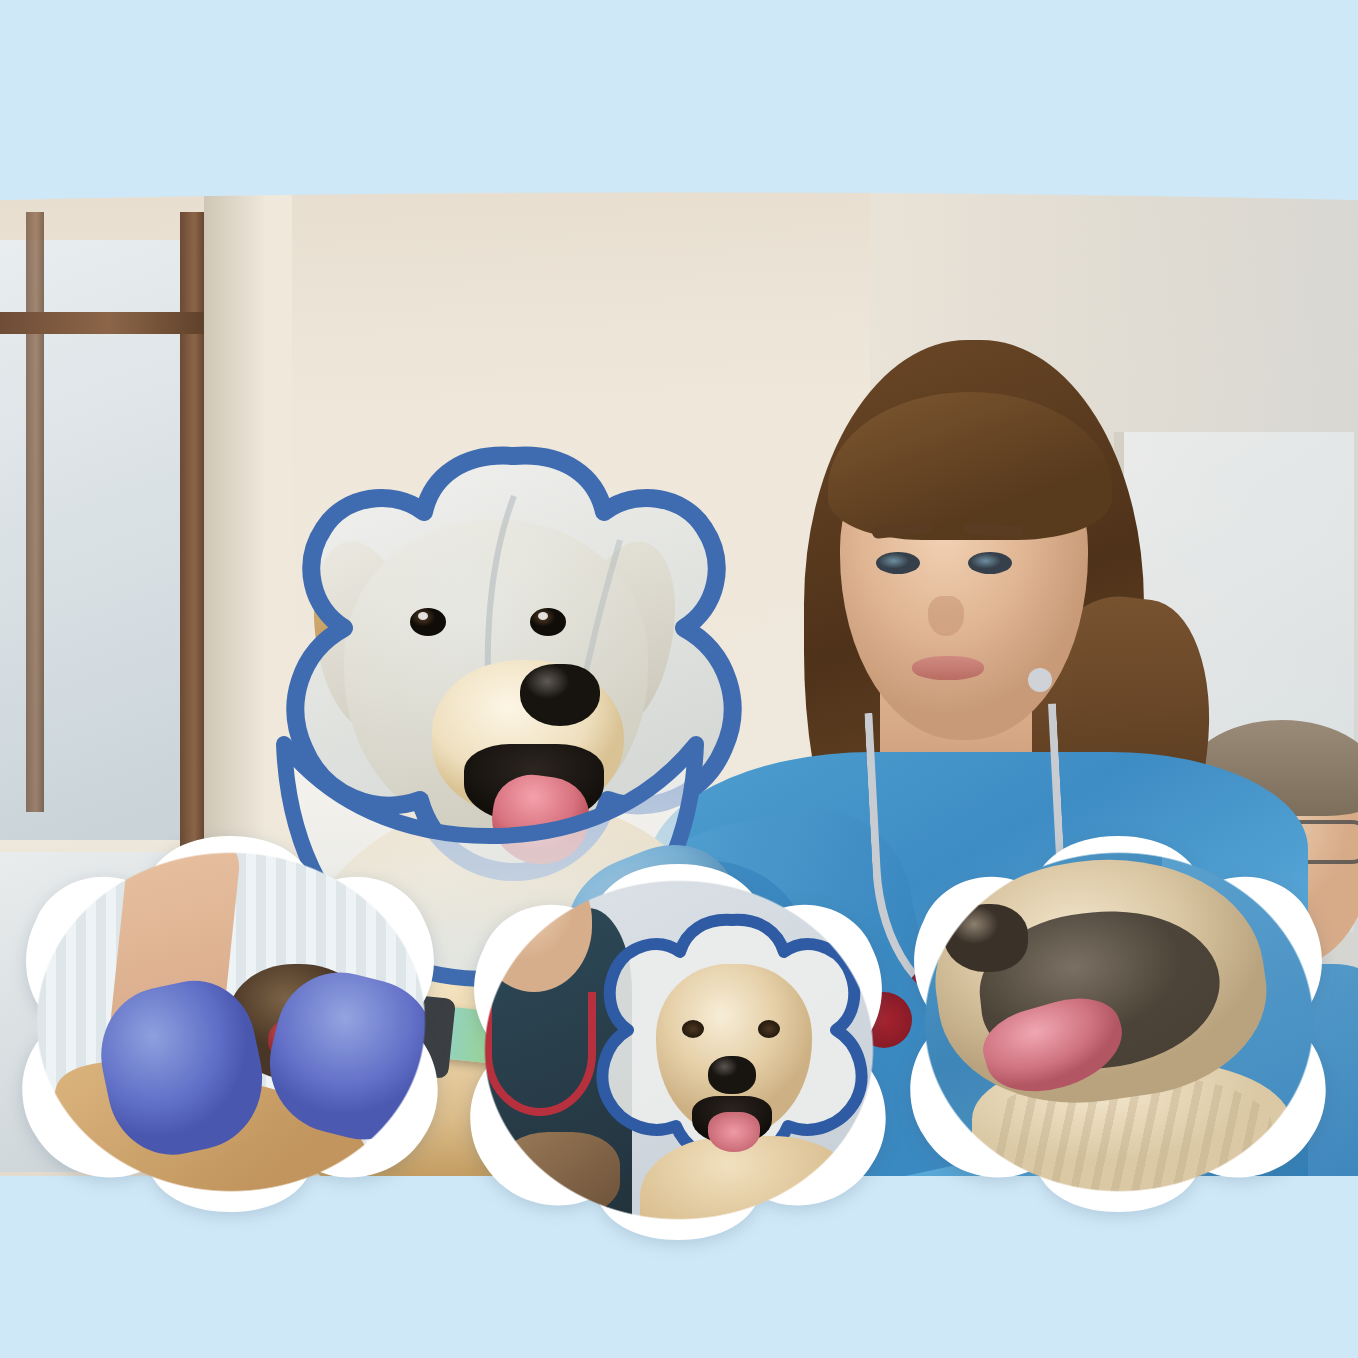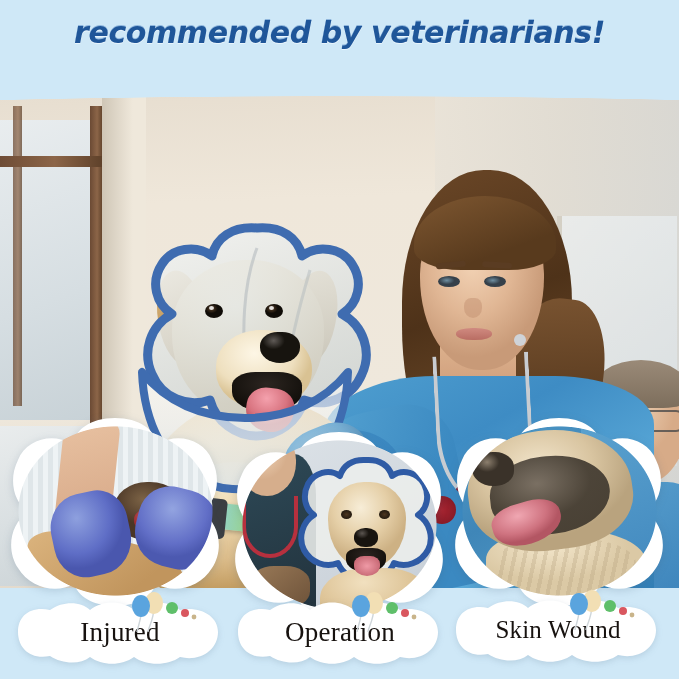--- a/index.html
+++ b/index.html
@@ -491,21 +491,20 @@
   
   .balloons { position:absolute; right: 22px; top: -10px; width: 72px; height: 42px; }
   .balloons svg { width:100%; height:100%; display:block; }
 </style>
 </head>
 <body>
 
 <div id="banner">
 
   <div class="headline">
-    <span class="line">recommended by veterinarians!</span>
   </div>
 
   <div class="hero">
     <div class="hero-inner">
       <div class="wall"></div>
       <div class="wall-right"></div>
       <div class="window-pane w1"></div>
       <div class="window-pane w2"></div>
       <div class="frame-bar fb-v"></div>
       <div class="frame-bar fb-v2"></div>
@@ -693,86 +692,17 @@
           <div class="i3-dark"></div>
           <div class="i3-nose2"></div>
           <div class="i3-tongue"></div>
         </div>
       </div>
     </div>
   </div>
 
   <div class="labels">
 
-    <div class="pill p1">
-      <div class="pill-shape">
-        <svg viewBox="0 0 204 62" xmlns="http://www.w3.org/2000/svg">
-          <path d="M32 8 C 46 -2 64 0 72 8 C 84 -2 104 -2 116 8
-                   C 128 -2 150 -2 162 8 C 182 4 200 14 200 30
-                   C 200 48 182 60 162 55 C 150 64 128 64 116 55
-                   C 104 64 84 64 72 55 C 62 63 44 62 32 54
-                   C 12 58 0 46 0 30 C 0 14 12 4 32 8 Z" fill="#ffffff"></path>
-        </svg>
-      </div>
-      <div class="pill-text">Injured</div>
-      <div class="balloons">
-        <svg viewBox="0 0 72 42" xmlns="http://www.w3.org/2000/svg">
-          <path d="M26 14 C 26 28 20 36 20 40" stroke="#cfd6da" stroke-width="1.4" fill="none"></path>
-          <path d="M14 12 C 14 26 10 34 9 40" stroke="#cfd6da" stroke-width="1.4" fill="none"></path>
-          <ellipse cx="26" cy="11" rx="9" ry="11" fill="#f2dfb4"></ellipse>
-          <ellipse cx="13" cy="14" rx="9" ry="11" fill="#5aa4de"></ellipse>
-          <circle cx="44" cy="16" r="6" fill="#5fbf6a"></circle>
-          <circle cx="57" cy="21" r="4" fill="#d9575f"></circle>
-          <circle cx="66" cy="25" r="2.4" fill="#c9b48a"></circle>
-        </svg>
-      </div>
-    </div>
-
-    <div class="pill p2">
-      <div class="pill-shape">
-        <svg viewBox="0 0 204 62" xmlns="http://www.w3.org/2000/svg">
-          <path d="M32 8 C 46 -2 64 0 72 8 C 84 -2 104 -2 116 8
-                   C 128 -2 150 -2 162 8 C 182 4 200 14 200 30
-                   C 200 48 182 60 162 55 C 150 64 128 64 116 55
-                   C 104 64 84 64 72 55 C 62 63 44 62 32 54
-                   C 12 58 0 46 0 30 C 0 14 12 4 32 8 Z" fill="#ffffff"></path>
-        </svg>
-      </div>
-      <div class="pill-text">Operation</div>
-      <div class="balloons">
-        <svg viewBox="0 0 72 42" xmlns="http://www.w3.org/2000/svg">
-          <path d="M26 14 C 26 28 20 36 20 40" stroke="#cfd6da" stroke-width="1.4" fill="none"></path>
-          <path d="M14 12 C 14 26 10 34 9 40" stroke="#cfd6da" stroke-width="1.4" fill="none"></path>
-          <ellipse cx="26" cy="11" rx="9" ry="11" fill="#f2dfb4"></ellipse>
-          <ellipse cx="13" cy="14" rx="9" ry="11" fill="#5aa4de"></ellipse>
-          <circle cx="44" cy="16" r="6" fill="#5fbf6a"></circle>
-          <circle cx="57" cy="21" r="4" fill="#d9575f"></circle>
-          <circle cx="66" cy="25" r="2.4" fill="#c9b48a"></circle>
-        </svg>
-      </div>
-    </div>
-
-    <div class="pill p3">
-      <div class="pill-shape">
-        <svg viewBox="0 0 204 62" xmlns="http://www.w3.org/2000/svg">
-          <path d="M32 8 C 46 -2 64 0 72 8 C 84 -2 104 -2 116 8
-                   C 128 -2 150 -2 162 8 C 182 4 200 14 200 30
-                   C 200 48 182 60 162 55 C 150 64 128 64 116 55
-                   C 104 64 84 64 72 55 C 62 63 44 62 32 54
-                   C 12 58 0 46 0 30 C 0 14 12 4 32 8 Z" fill="#ffffff"></path>
-        </svg>
-      </div>
-      <div class="pill-text">Skin Wound</div>
-      <div class="balloons">
-        <svg viewBox="0 0 72 42" xmlns="http://www.w3.org/2000/svg">
-          <path d="M26 14 C 26 28 20 36 20 40" stroke="#cfd6da" stroke-width="1.4" fill="none"></path>
-          <path d="M14 12 C 14 26 10 34 9 40" stroke="#cfd6da" stroke-width="1.4" fill="none"></path>
-          <ellipse cx="26" cy="11" rx="9" ry="11" fill="#f2dfb4"></ellipse>
-          <ellipse cx="13" cy="14" rx="9" ry="11" fill="#5aa4de"></ellipse>
-          <circle cx="44" cy="16" r="6" fill="#5fbf6a"></circle>
-          <circle cx="57" cy="21" r="4" fill="#d9575f"></circle>
-          <circle cx="66" cy="25" r="2.4" fill="#c9b48a"></circle>
-        </svg>
-      </div>
-    </div>
+
+
 
   </div>
 </div>
 
 </body></html>

